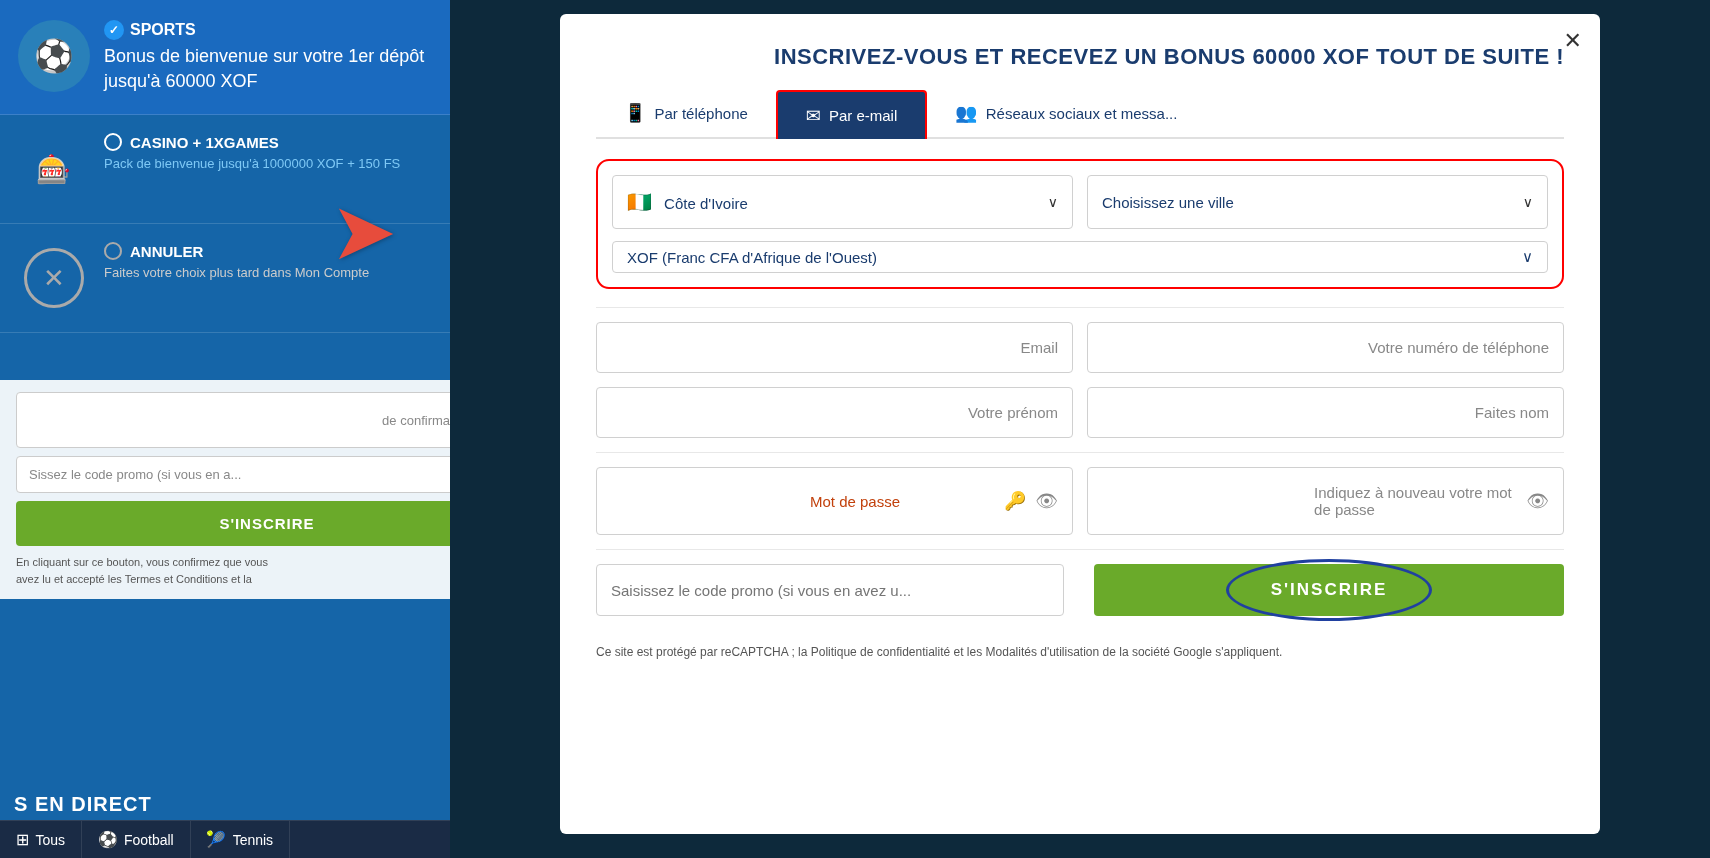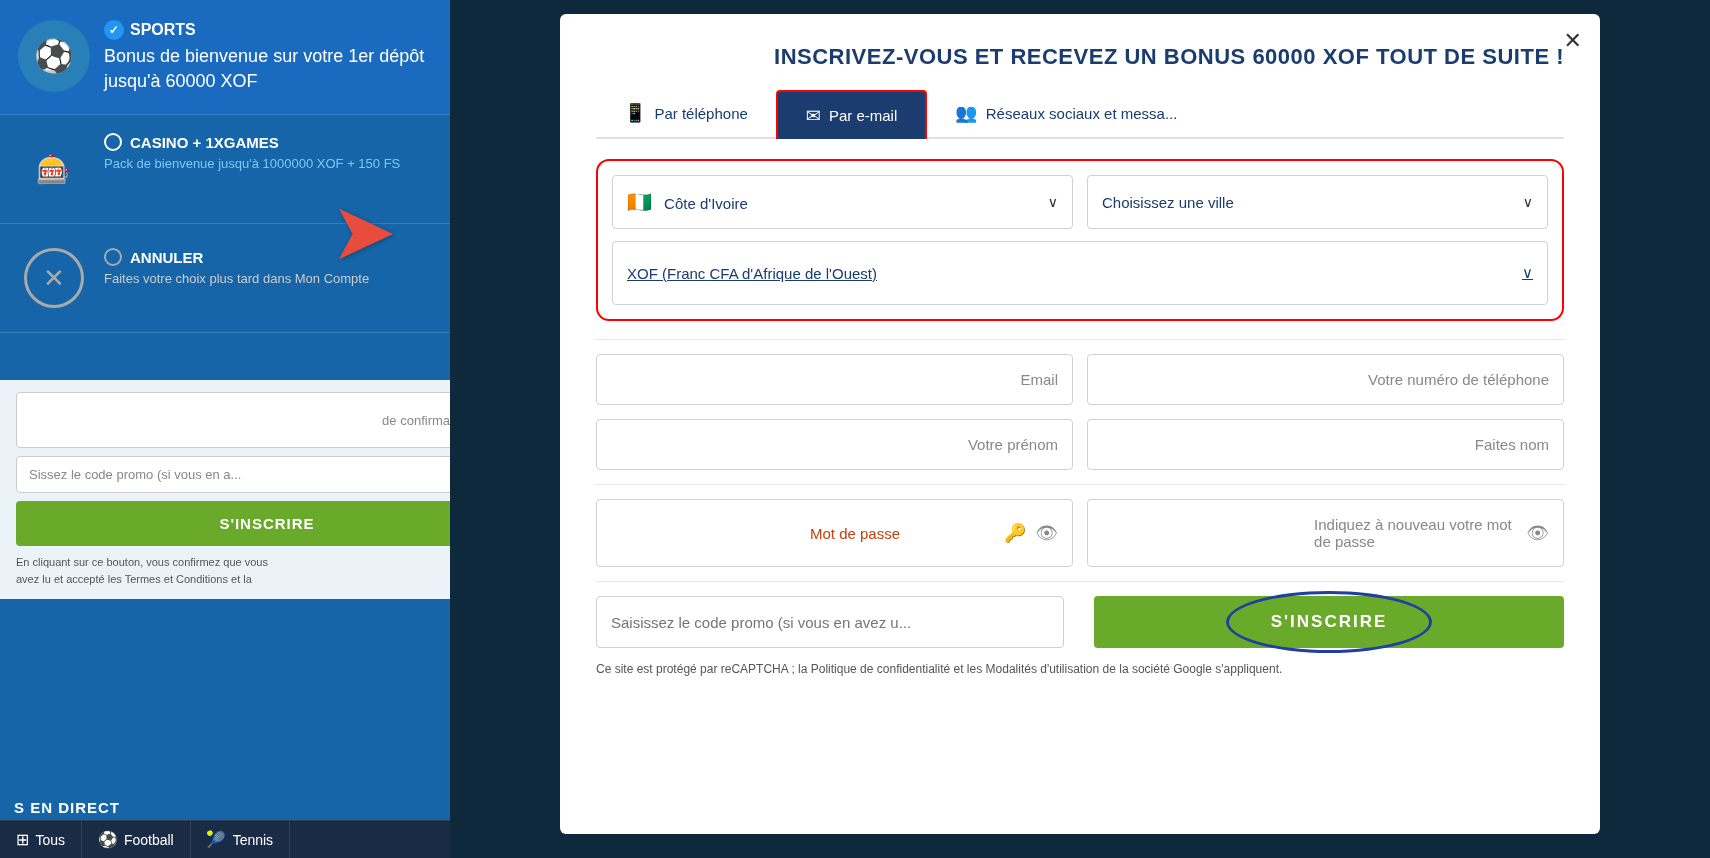--- a/index.html
+++ b/index.html
@@ -88,21 +88,21 @@
       margin-right: 14px;
       display: flex; align-items: center; justify-content: center;
     }
     .annuler-circle {
       width: 60px; height: 60px;
       border: 3px solid #aaa;
       border-radius: 50%;
       display: flex; align-items: center; justify-content: center;
       color: #aaa; font-size: 26px;
     }
-    .annuler-text { color: white; margin-top: 6px; }
+    .annuler-text { color: white; }
     .annuler-text .radio-row { display: flex; align-items: center; gap: 8px; margin-bottom: 4px; }
     .annuler-text .radio-circle {
       width: 18px; height: 18px;
       border: 2px solid #aaa;
       border-radius: 50%;
     }
     .annuler-text .label { font-weight: bold; font-size: 15px; }
     .annuler-text .desc { font-size: 13px; color: #ccc; line-height: 1.4; }
 
     
@@ -180,21 +180,21 @@
     }
     .bottom-bar-item .icon { font-size: 16px; }
 
     
     .direct-label {
       position: absolute;
       left: 14px;
       bottom: 42px;
       color: white;
       font-weight: bold;
-      font-size: 15px;
+      font-size: 20px;
       letter-spacing: 1px;
     }
 
     
     .modal-overlay {
       position: absolute;
       left: 450px; top: 0;
       width: 1260px;
       height: 858px;
       background: rgba(0,0,0,0.5);
@@ -283,27 +283,26 @@
       display: flex; align-items: center; justify-content: space-between;
       cursor: pointer;
       background: white;
     }
     .select-box .flag { font-size: 20px; margin-right: 8px; }
     .select-box .chevron { color: #333; font-size: 14px; }
 
     .currency-row {
       border: 1px solid #d0d0d0;
       border-radius: 4px;
-      padding: 22px 14px;
+      padding: 6px 14px;
       font-size: 15px;
       color: #1a3c6e;
       display: flex; align-items: center; justify-content: space-between;
       cursor: pointer;
       background: white;
-      text-decoration: underline;
     }
 
     
     .input-row {
       display: flex;
       gap: 14px;
       margin-bottom: 14px;
     }
     .input-field {
       flex: 1;
@@ -321,21 +320,21 @@
       font-size: 15px; color: #888; background: transparent;
     }
     .input-icons { display: flex; gap: 8px; color: #888; font-size: 18px; }
 
     .divider { border: none; border-top: 1px solid #e8e8e8; margin: 6px 0 14px; }
 
     
     .bottom-row {
       display: flex;
       gap: 30px;
-      margin-bottom: 12px;
+      margin-bottom: 27px;
     }
     .promo-field {
       flex: 1;
       border: 1px solid #d0d0d0;
       border-radius: 4px;
       padding: 16px 14px;
       font-size: 15px;
       color: #888;
       background: white;
       outline: none;

